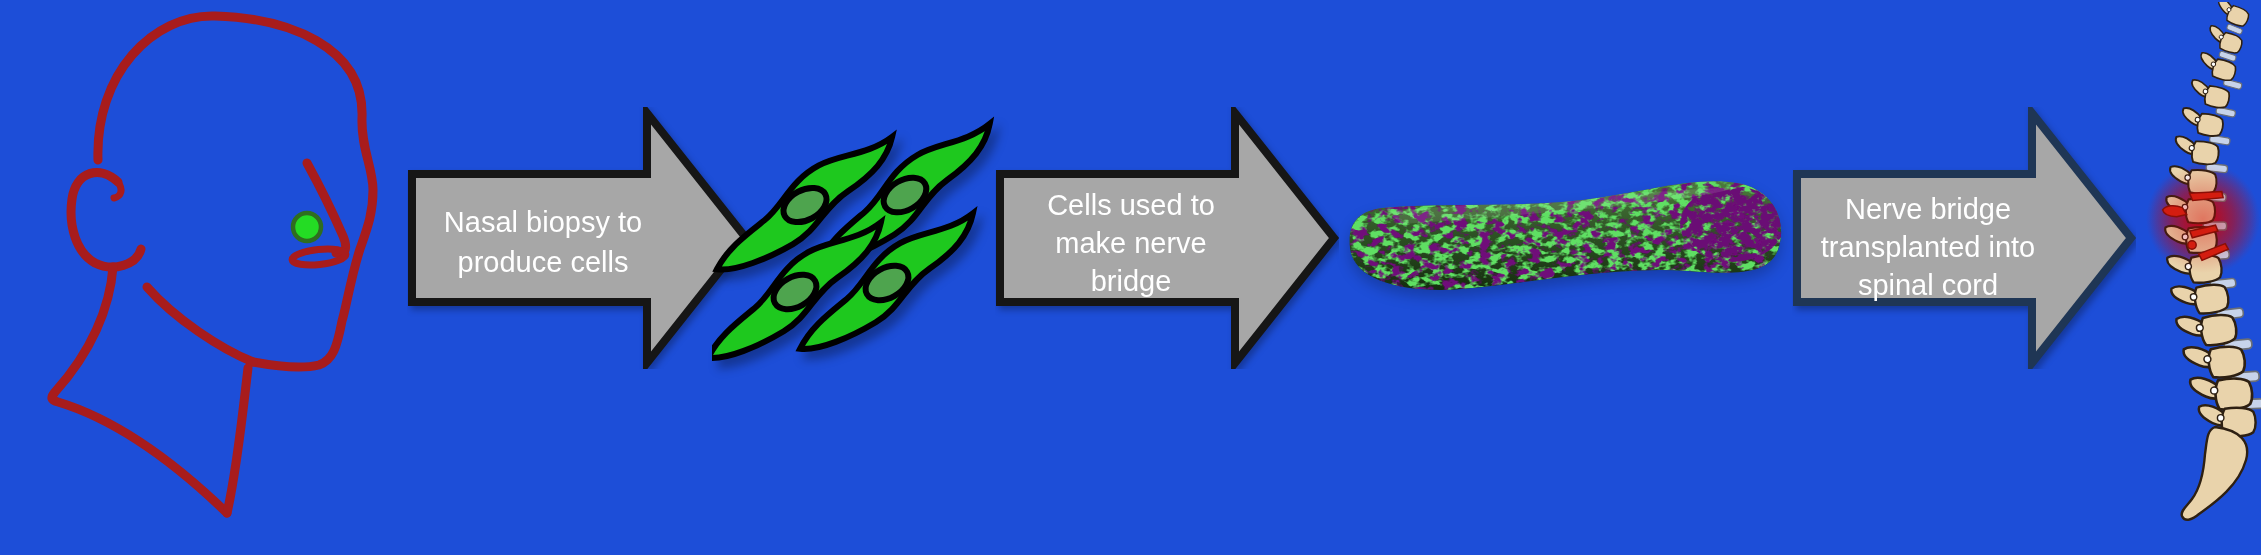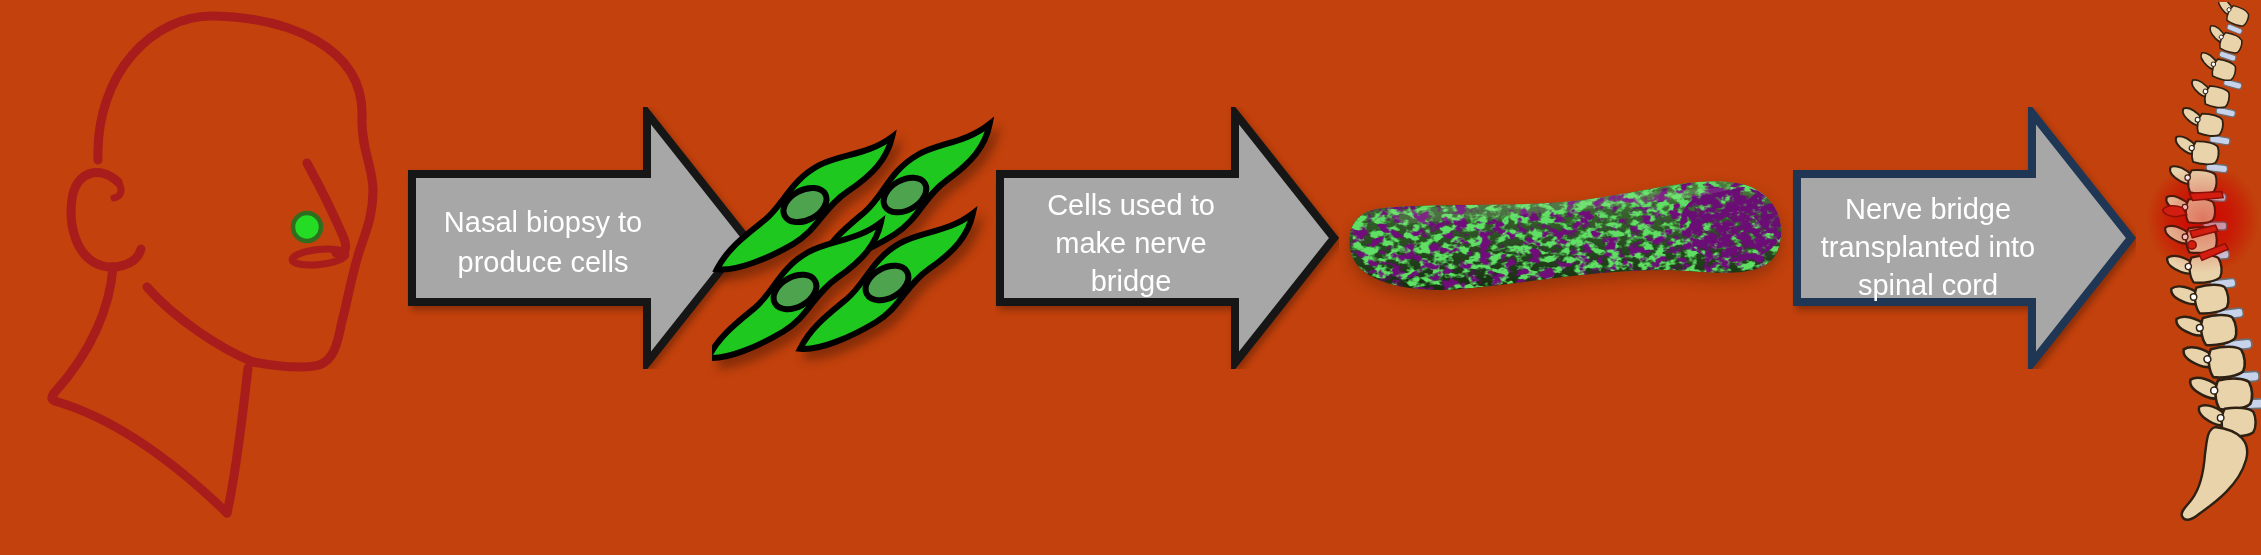--- a/index.html
+++ b/index.html
@@ -1,17 +1,17 @@
 <!DOCTYPE html>
 <html><head>
 <meta charset="utf-8">
 <style>
   html,body{margin:0;padding:0;background:#fff;}
   .canvas{
-    position:relative;width:2261px;height:555px;background:#c2410c;
+    position:relative;width:2261px;height:555px;background:#1d4ed8;
     overflow:hidden;font-family:"Liberation Sans",sans-serif;
   }
   .fig{position:absolute;}
   .arrow-shape{filter:drop-shadow(3px 4px 3px rgba(0,0,0,.28));}
   .arrow-text{fill:#ffffff;font-family:"Liberation Sans",sans-serif;font-size:29px;text-anchor:middle;}
   .cells-svg{filter:drop-shadow(6px 8px 5px rgba(0,0,0,.30));}
   .bridge-svg{filter:drop-shadow(0px 7px 7px rgba(0,0,0,.22));}
   .headline{stroke:#a81c1c;stroke-width:9;fill:none;stroke-linecap:round;}
   .cellbody{fill:#1ec81e;stroke:#000000;stroke-width:6;}
   .cellnuc{fill:#4ea44e;stroke:#000000;stroke-width:6;}

